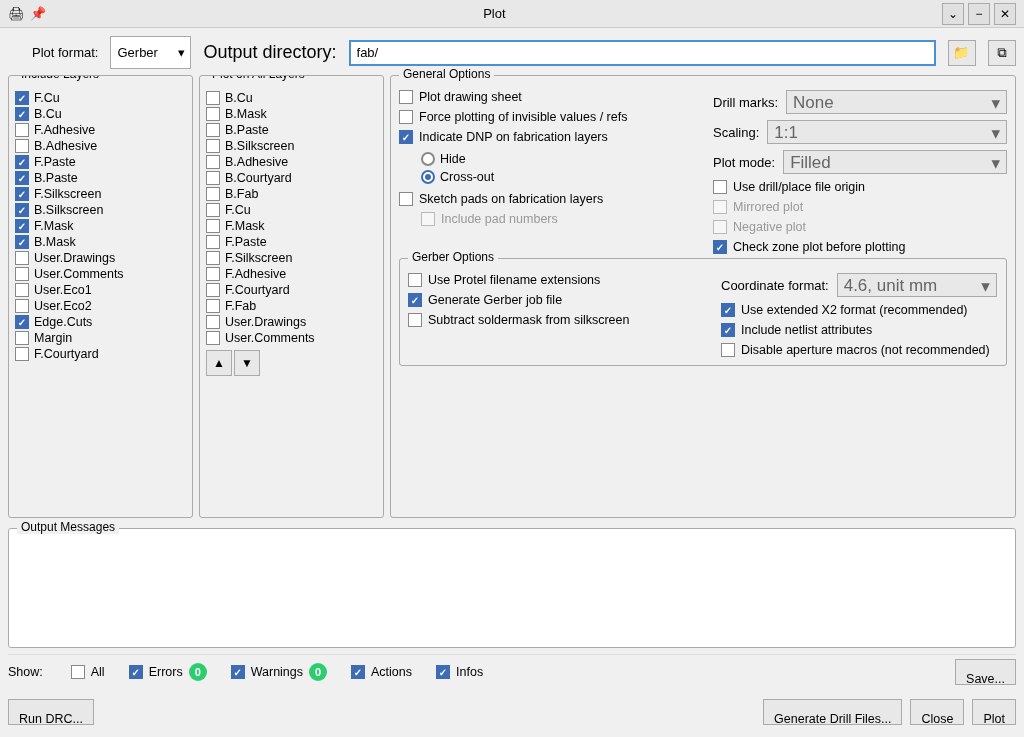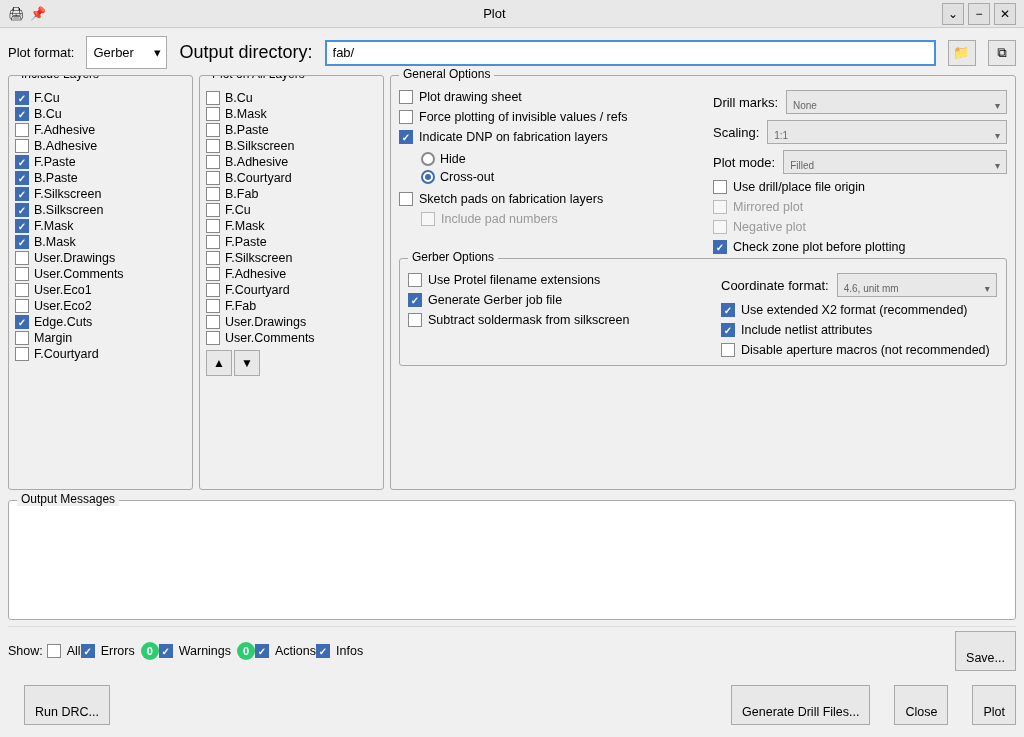--- a/index.html
+++ b/index.html
@@ -36,20 +36,21 @@
       padding: 8px;
       display: flex;
       flex-direction: column;
       gap: 6px;
       height: calc(737px - 28px);
     }
     .top-bar {
       display: flex;
       align-items: center;
       gap: 12px;
+      margin-left: 24px;
     }
     .format-label { font-size: 13px; }
     .format-select {
       display: flex;
       align-items: center;
       border: 1px solid #aaa;
       background: white;
       padding: 2px 6px;
       cursor: pointer;
       gap: 20px;
@@ -167,29 +168,29 @@
       top: 2px; left: 2px;
     }
     .dropdown-row {
       display: flex;
       align-items: center;
       gap: 8px;
     }
     .dropdown-label { font-size: 13px; color: #000000; }
     .dropdown {
       display: flex;
-      align-items: flex-end;
+      align-items: flex-start;
       border: 1px solid #aaa;
       background: #e8e8e8;
       padding: 2px 6px;
       cursor: pointer;
       gap: 8px;
       height: 24px;
       min-width: 120px;
-      font-size: 10px;
+      font-size: 17px;
       color: #666;
     }
     .dropdown-arrow { margin-left: auto; }
     .gerber-options {
       border: 1px solid #aaa;
       border-radius: 3px;
       position: relative;
       padding: 14px 8px 8px 8px;
       margin-top: 4px;
     }
@@ -202,45 +203,44 @@
       border: 1px solid #aaa;
       border-radius: 3px;
       position: relative;
       height: 120px;
       background: white;
       margin-top: 4px;
     }
     .bottom-bar {
       display: flex;
       align-items: center;
-      gap: 0;
+      gap: 24px;
       padding: 4px 0;
       border-top: 1px solid #ddd;
       flex-wrap: nowrap;
     }
     .show-label { font-size: 12.5px; margin-right: 4px; }
     .badge {
       display: inline-flex;
       align-items: center;
       justify-content: center;
       width: 18px; height: 18px;
       border-radius: 50%;
       background: #2ecc71;
       color: white;
       font-size: 11px;
       font-weight: bold;
     }
     .action-btn {
       border: 1px solid #aaa;
       background: #e8e8e8;
-      padding: 19px 10px;
+      padding: 12px 10px;
       cursor: pointer;
       font-size: 12.5px;
       height: 26px;
-      margin-left: 16px;
     }
     .btn-primary {
       background: #e8e8e8;
     }
     .footer {
       display: flex;
       align-items: flex-start;
       justify-content: space-between;
       padding: 4px 0;
     }

